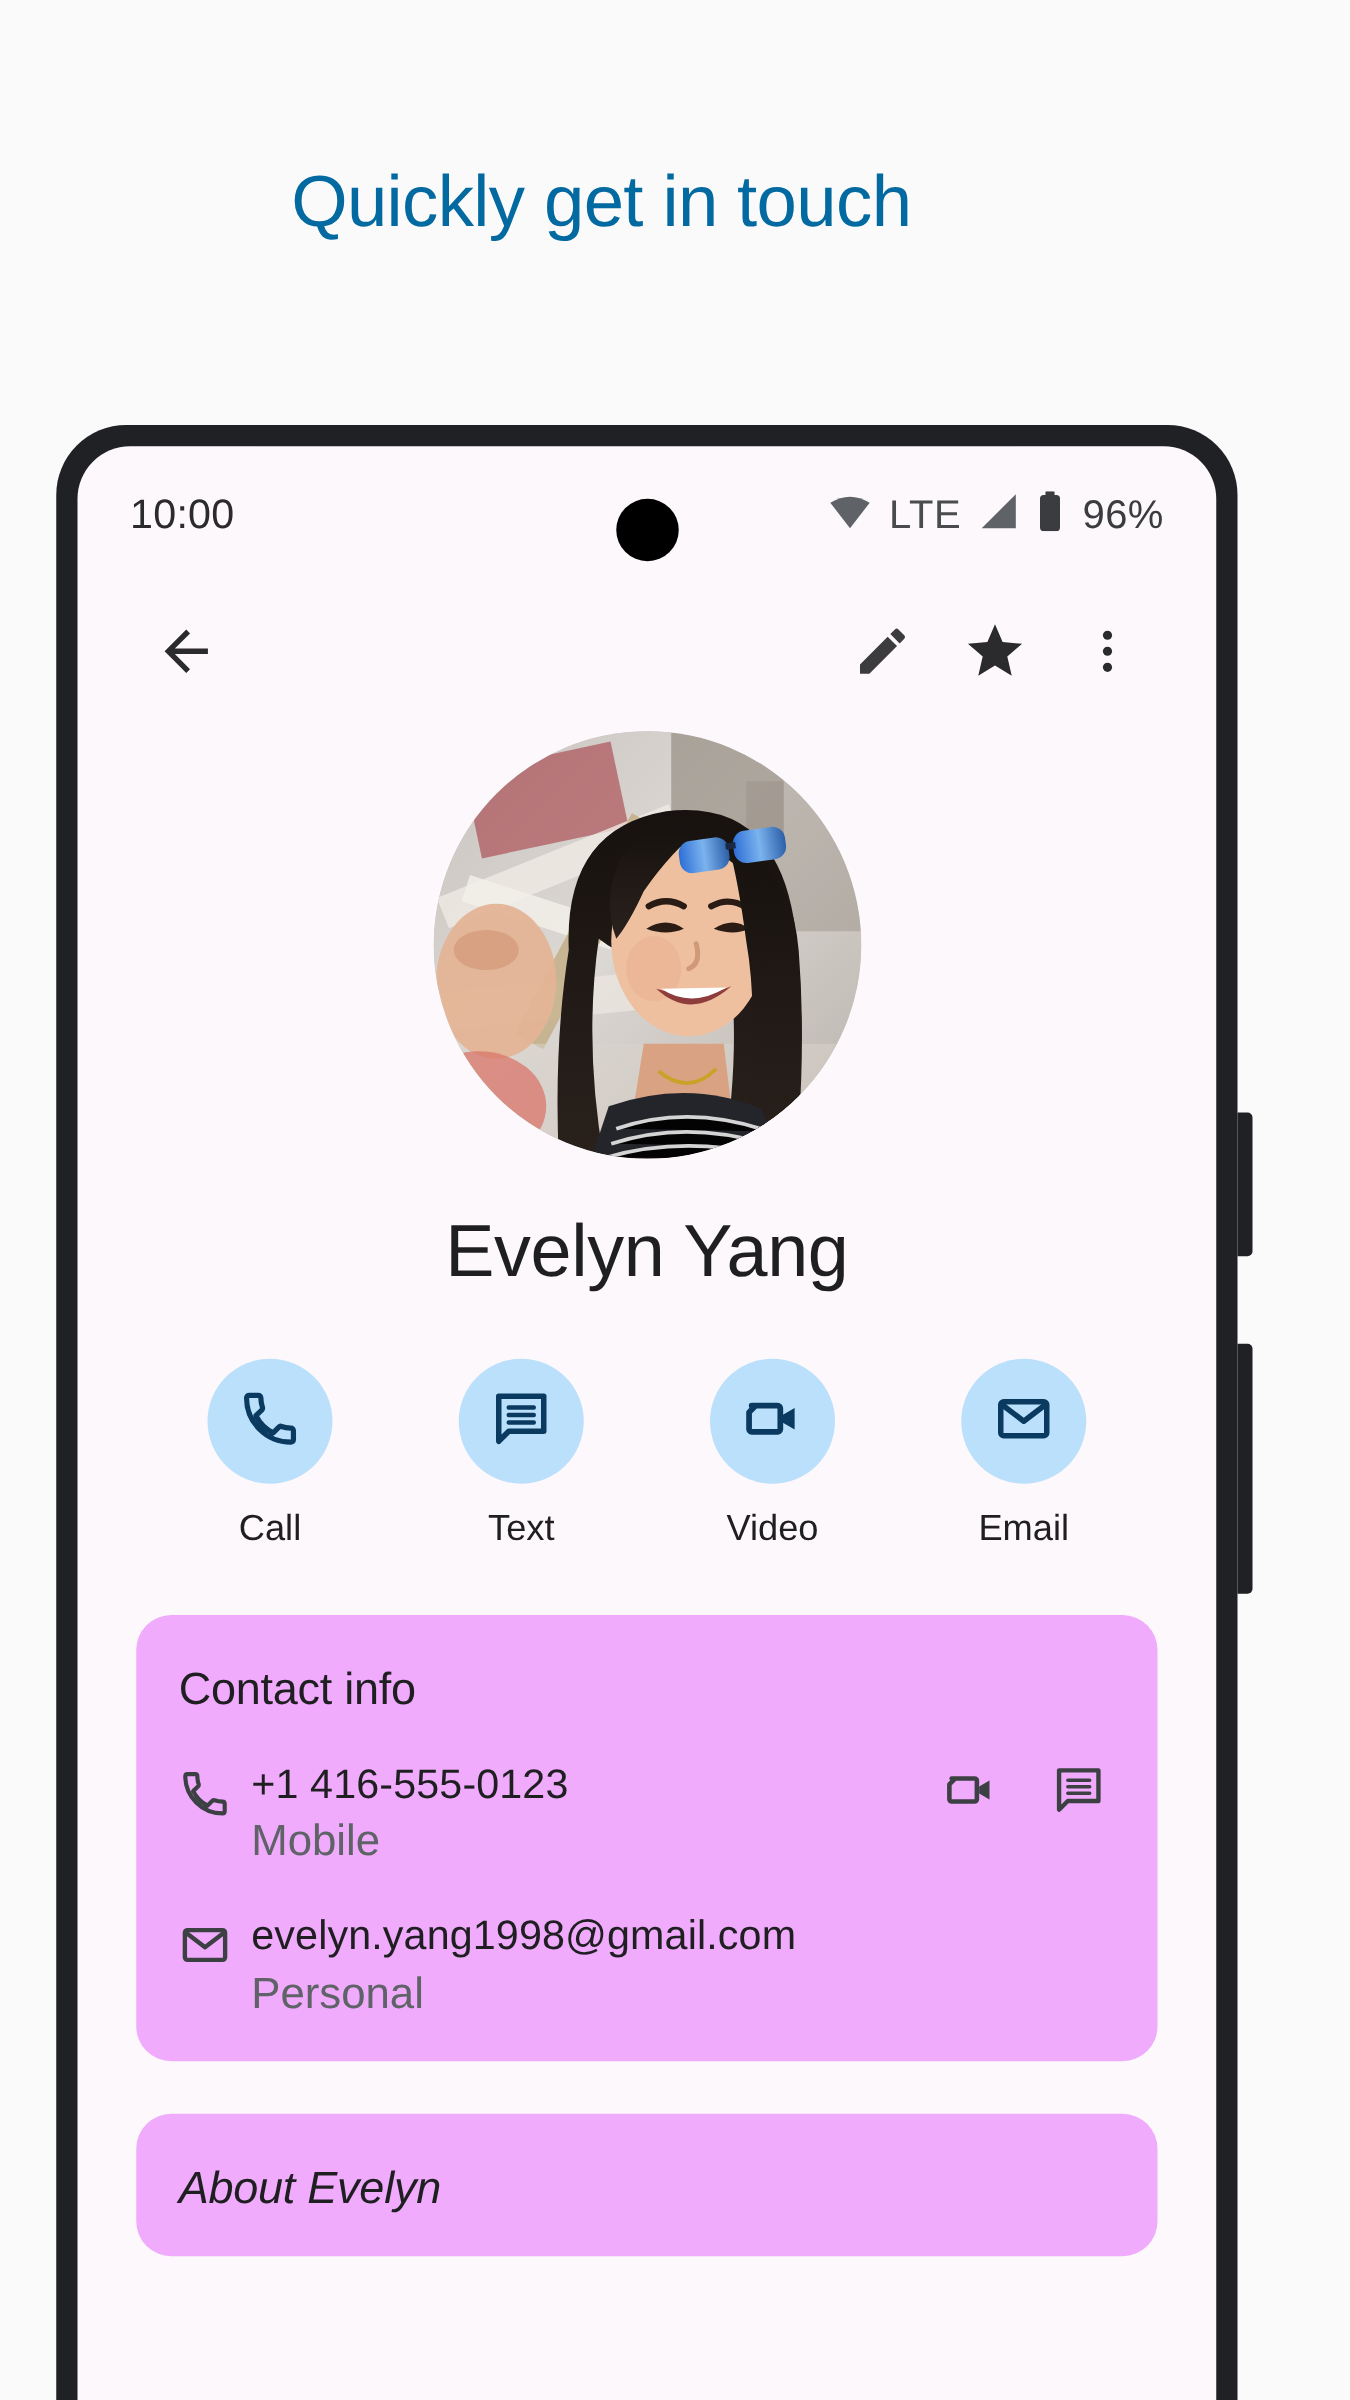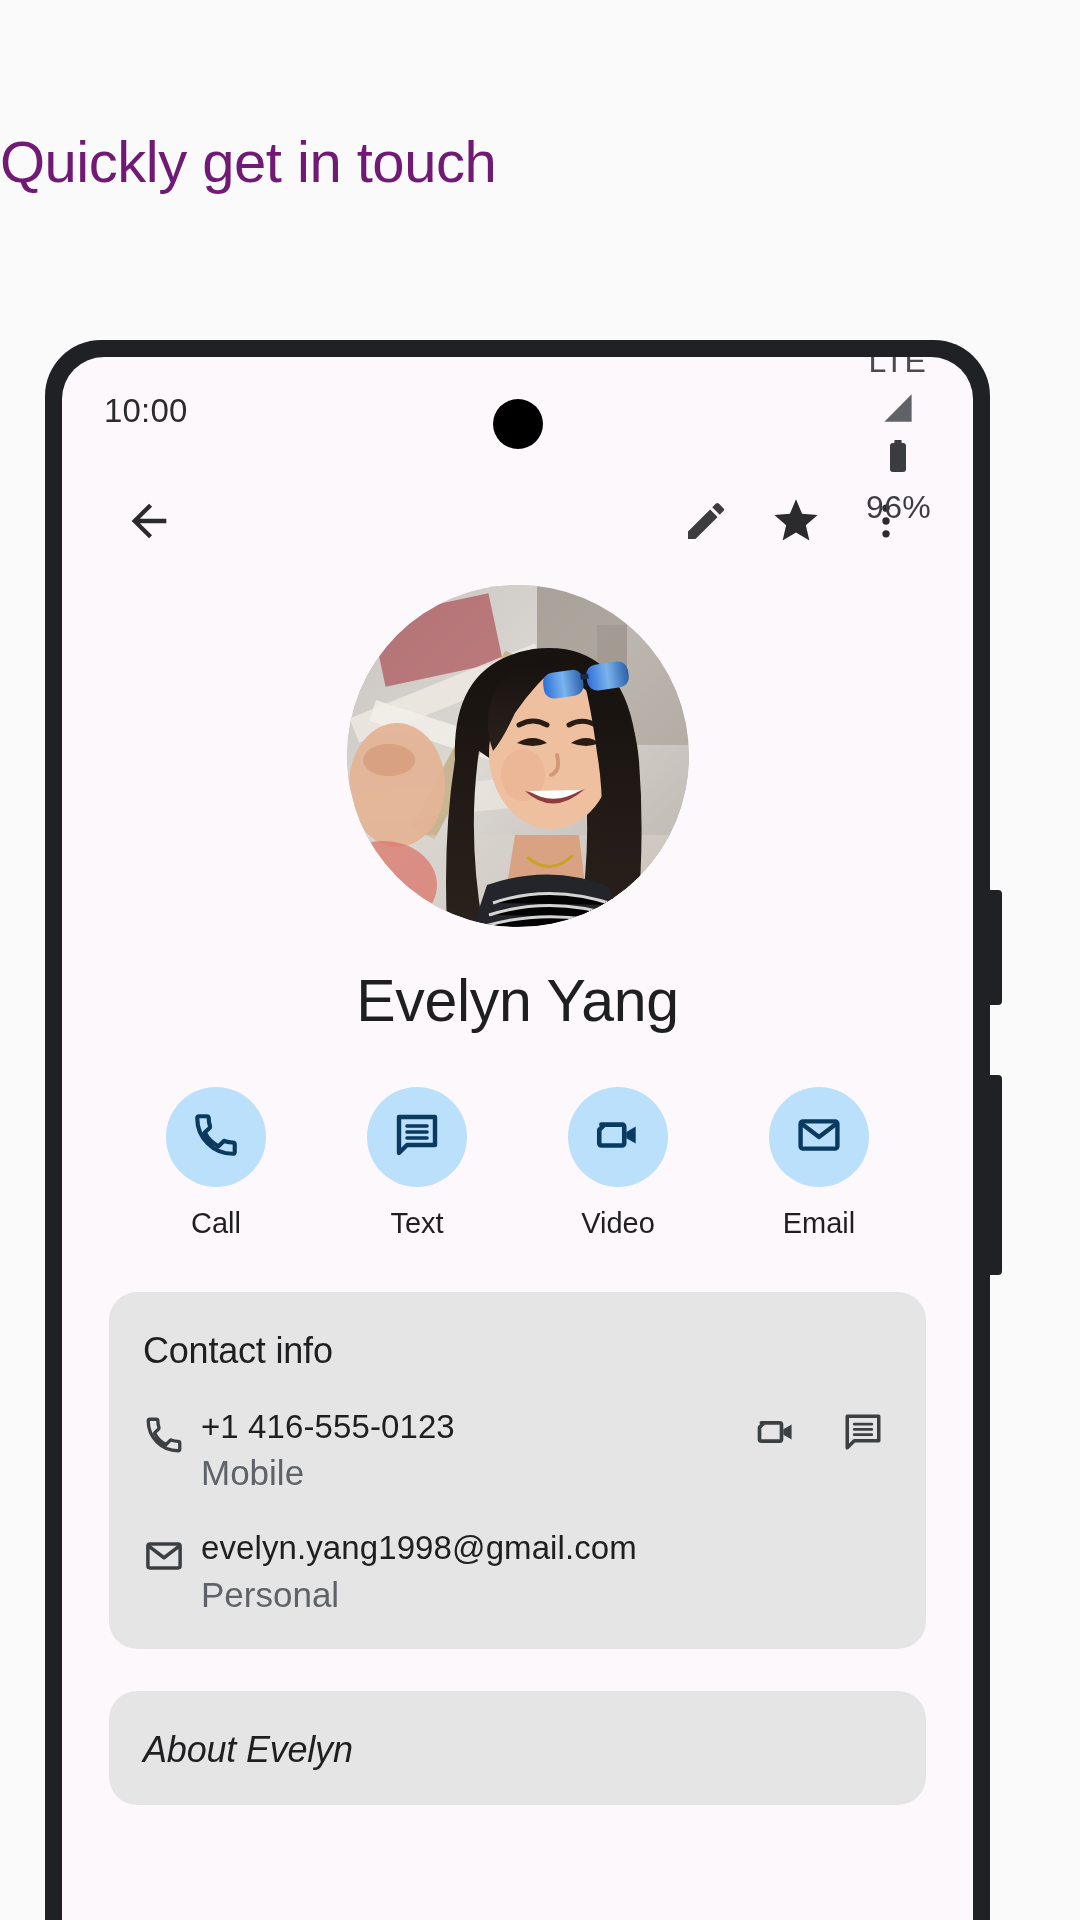--- a/index.html
+++ b/index.html
@@ -8,25 +8,25 @@
     background:#FAFAFA;
     font-family:"Liberation Sans", sans-serif;
     overflow:hidden;
     position:relative;
   }
 
   
   .headline {
     position:absolute;
     top:128px; left:0; width:962px;
-    text-align:left;
+    text-align:center;
     font-size:58px;
     font-weight:400;
     letter-spacing:-0.5px;
-    color:#701a75;
+    color:#0369a1;
   }
 
   
   .device {
     position:absolute;
     left:45px; top:340px;
     width:945px; height:1625px;
     background:#202124;
     border-radius:56px 56px 0 0;
     padding:17px 17px 0 17px;
@@ -71,21 +71,20 @@
     transform:translateX(-50%);
     width:50px; height:50px;
     border-radius:50%;
     background:#000;
   }
   .status-right {
     margin-left:auto;
     display:flex;
     align-items:center;
     gap:13px;
-    flex-direction:column;
   }
   .status-right .lte {
     font-size:32px;
     color:#4A4B4F;
     letter-spacing:0.5px;
   }
   .status-right .batt-pct {
     font-size:32px;
     color:#3B3C3F;
     letter-spacing:0.3px;
@@ -155,21 +154,21 @@
   .action-label {
     margin-top:20px;
     font-size:29px;
     color:#1F1F21;
     font-weight:400;
   }
 
   
   .card {
     margin:0 47px;
-    background:#e5e5e5;
+    background:#f0abfc;
     border-radius:28px;
     padding:38px 34px 34px 34px;
   }
   .card + .card { margin-top:36px; }
   .card-title {
     font-size:36px;
     color:#1F1F21;
     font-weight:400;
     letter-spacing:-0.2px;
   }

